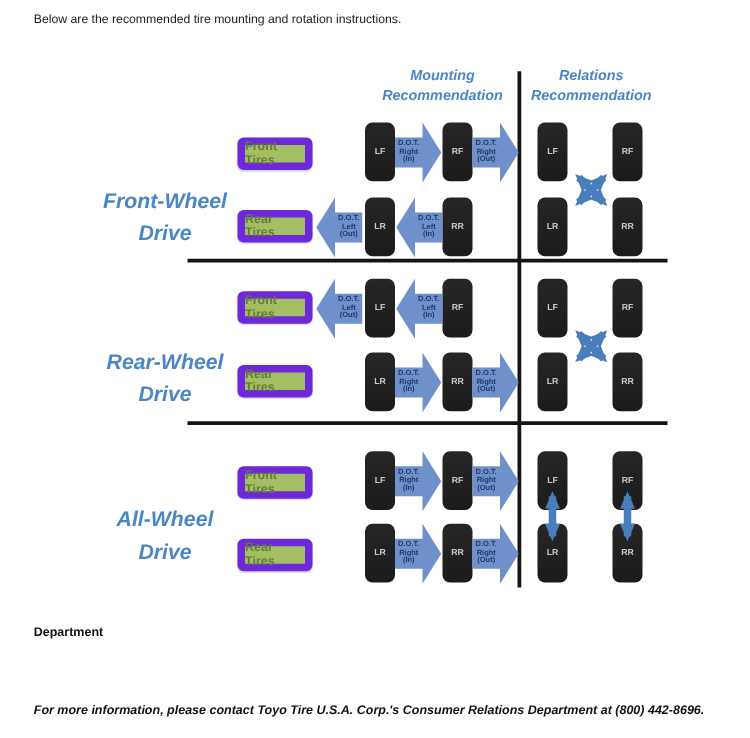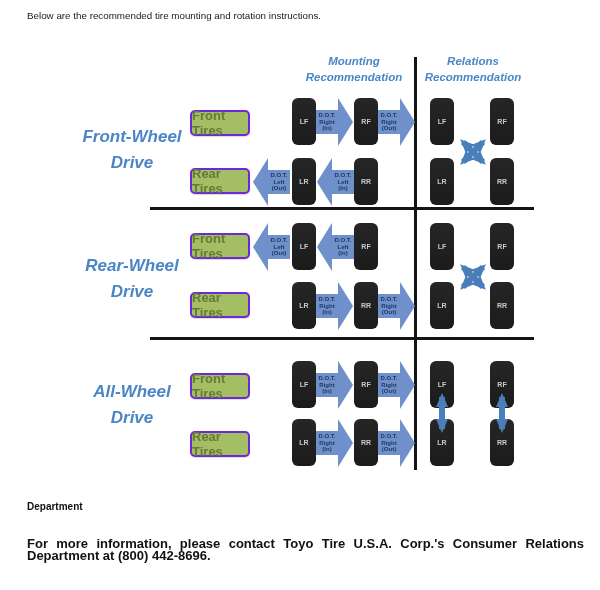--- a/index.html
+++ b/index.html
@@ -12,25 +12,25 @@
   .hdr { font-size:11.5px; font-weight:bold; font-style:italic; color:#4a86c6;
          text-align:center; line-height:16px; }
   .hdr-mount { left:284px; top:53px; width:140px;font-style:italic; }
   .hdr-rot   { left:420px; top:53px; width:106px; }
 
   .vline { left:414px; top:57px; width:3px; height:413px; background:#141414; }
   .hline { left:150px; width:384px; height:3px; background:#141414; }
   .hline1 { top:207px; } .hline2 { top:337px; }
 
   .drive-label { left:52px; width:160px; text-align:center; font-weight:bold; font-style:italic;
-                 color:#4a86c6; font-size:17px; line-height:26px; }
-
-  .btn { left:190px; width:60px; height:26px; background:#a4bf63; border:2px solid #6d28d9;
+                 color:#4a86c6; font-size:17px; line-height:26px;margin-top:24px; }
+
+  .btn { left:190px; width:60px; height:26px; background:#a4bf63; border:6px solid #6d28d9;
          border-radius:5px; display:flex; align-items:center; justify-content:center;
-         color:#66793a; font-size:13px; font-weight:bold; box-sizing:border-box;
+         color:#66793a; font-size:10px; font-weight:bold; box-sizing:border-box;
          box-shadow:0 1px 1px rgba(0,0,0,0.15); }
 
   .m-row { left:252px; width:164px; height:50px; }
   .r-row { left:430px; width:84px;  height:50px; }
 
   .tire { position:absolute; top:1px; width:24px; height:47px;
           background:linear-gradient(180deg,#262626,#1b1b1b);
           border-radius:6px; display:flex; align-items:center; justify-content:center;
           color:#c9c9c9; font-size:7px; font-weight:bold; }
   .p-t1 { left:40px; } .p-t2 { left:102px; }
@@ -42,22 +42,22 @@
   .atext { position:absolute; top:50%; transform:translateY(-50%); width:22px;
            text-align:center; font-size:6px; line-height:1.12; font-weight:bold; color:#1f3864; }
   .atext.r { left:0; } .atext.l { left:16px; }
 
   .cross  { left:450px; width:46px; height:44px; }
   .varrow { width:14px; height:58px; top:384px; }
 
   .insp-h  { left:27px; top:501px; font-size:10px; font-weight:bold; color:#111; }
   .insp-b  { left:27px; top:514px; width:557px; font-size:10px; line-height:12px;
              color:#111; text-align:justify; }
-  .contact { left:27px; top:538px; width:557px; font-size:13px; line-height:12px;
-             font-weight:bold; color:#111; text-align:justify; }
+  .contact { left:27px; top:563px; width:557px; font-size:10px; line-height:12px;
+             font-weight:bold; color:#111; text-align:justify;font-style:italic; }
 </style>
 </head>
 <body>
 
 <svg width="0" height="0" style="position:absolute">
   <defs>
     <marker id="ah" markerUnits="userSpaceOnUse" markerWidth="16" markerHeight="16" refX="11" refY="8" orient="auto-start-reverse">
       <path d="M1,2 L15,8 L1,14 z" fill="#4a7ebb"></path>
     </marker>
   </defs>

